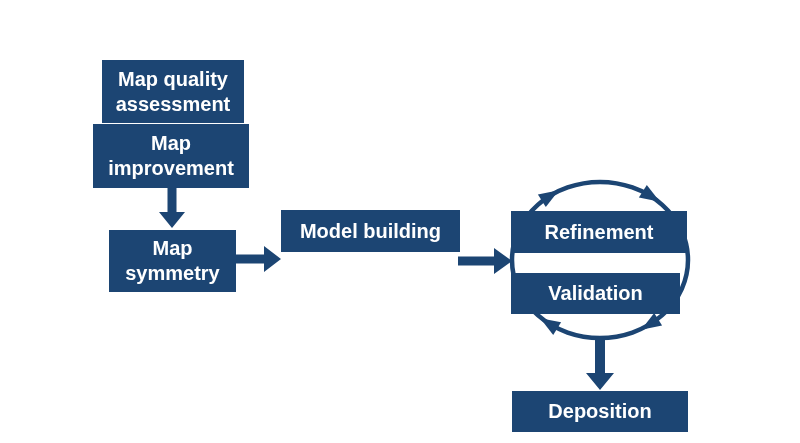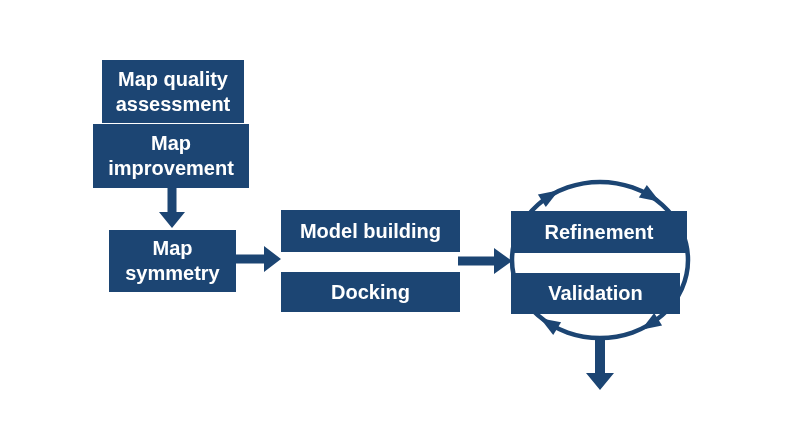--- a/index.html
+++ b/index.html
@@ -96,20 +96,20 @@
 assessment</div>
 
   <div class="node n-map-improvement">Map
 improvement</div>
 
   <div class="node n-map-symmetry">Map
 symmetry</div>
 
   <div class="node n-model-building">Model building</div>
 
-  <div class="node n-docking">Docking</div>
 
   <div class="node n-refinement">Refinement</div>
 
   <div class="node n-validation">Validation</div>
 
+  <div class="node n-deposition">Deposition</div>
 
 </div>
 
 </body></html>

